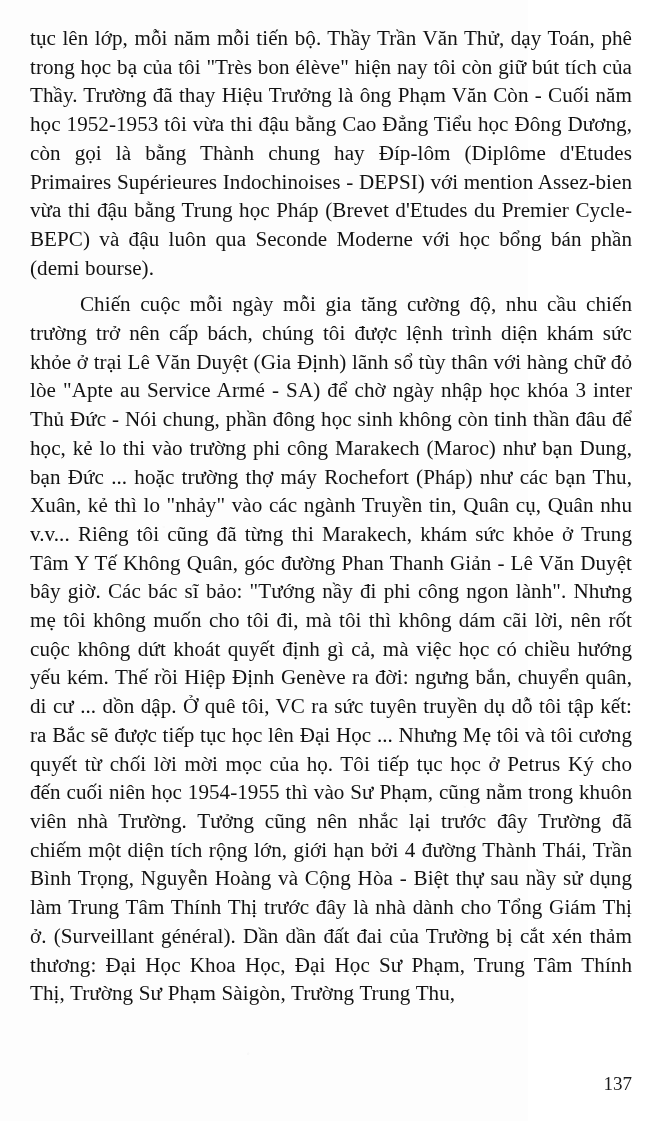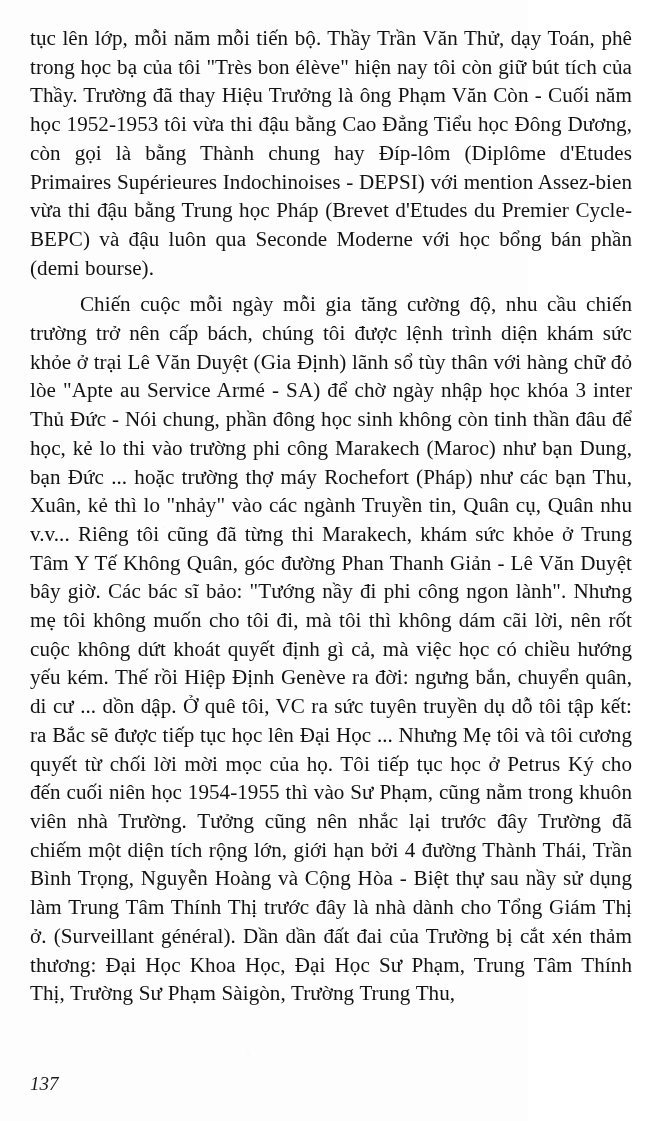--- a/index.html
+++ b/index.html
@@ -64,24 +64,24 @@
 
   .para + .para {
     margin-top: 8px;
   }
 
   .page-number {
     position: absolute;
     left: 30px;
     top: 1073px;
     width: 602px;
+    text-align: right;
     font-size: 19px;
     color: #1b1b1b;
     font-family: "Liberation Serif", "DejaVu Serif", serif;
-    font-style: italic;
   }
 </style>
 </head>
 <body>
 
 <div class="page">
 
   <div class="scan-noise"></div>
 
   <div class="text-block">

